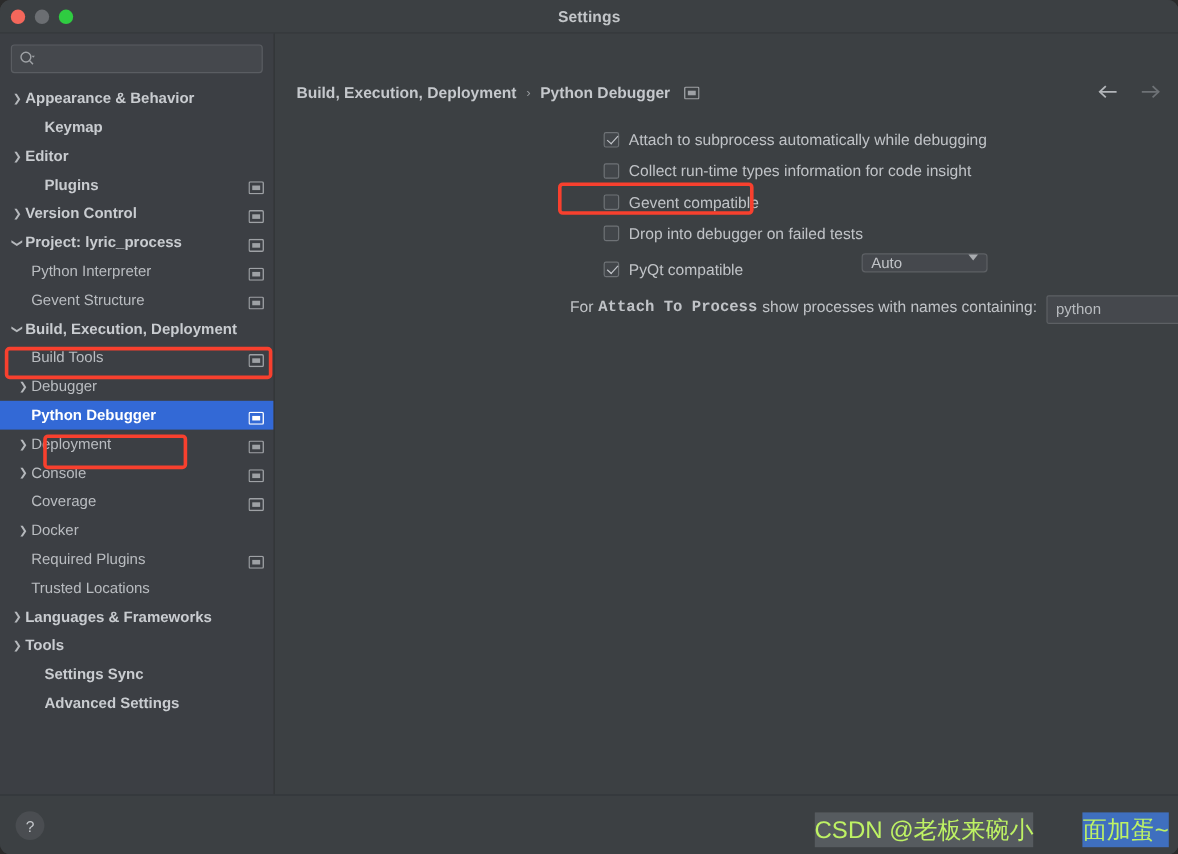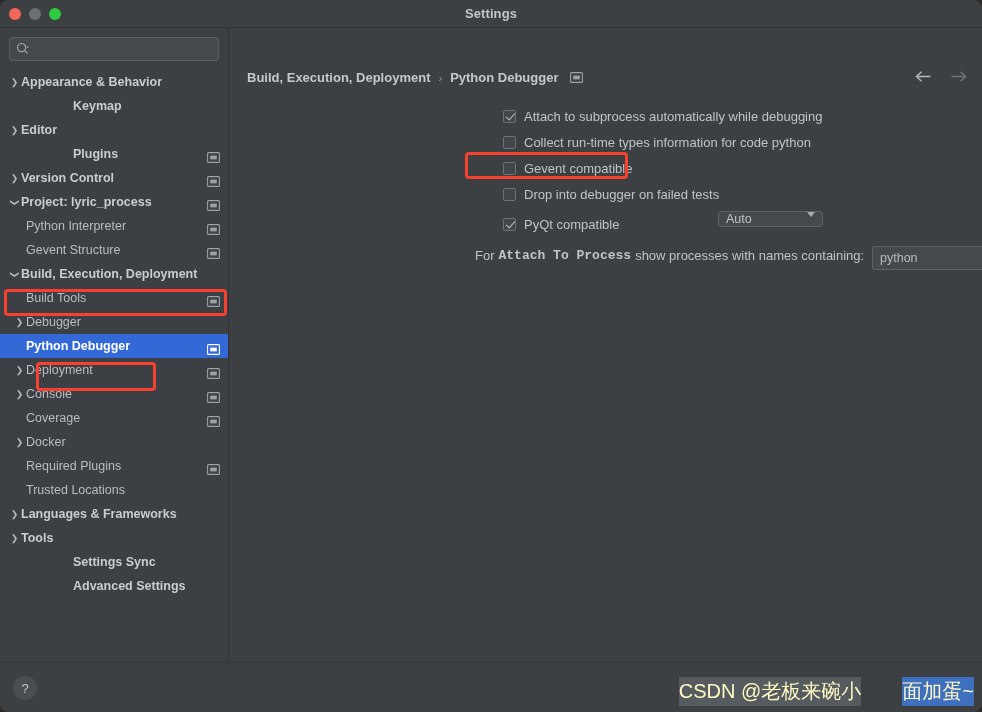--- a/index.html
+++ b/index.html
@@ -136,21 +136,21 @@
   }
   .tree-row.bold .label { font-weight: bold; color: #c9ccd0; }
   .tree-row.selected .label { color: #ffffff; font-weight: bold; }
   .tree-row .trail-icon {
     margin-left: auto;
     width: 13px; height: 11px;
   }
 
   
   .ind0 { padding-left: 8px; }
-  .ind1 { padding-left: 24px; margin-left: 36px; }
+  .ind1 { padding-left: 24px; }
   .ind2 { padding-left: 26px; }
   .ind2 .arrow { margin-left: -13px; }
 
   
   #main {
     flex: 1;
     background: #3c4043;
     position: relative;
     min-width: 0;
   }
@@ -313,21 +313,21 @@
   }
 
   
   #watermark {
     position: absolute;
     right: 8px;
     top: 14px;
     display: flex;
     align-items: center;
     font-size: 20px;
-    color: #fef9c3;
+    color: #bef264;
     white-space: nowrap;
     letter-spacing: 0px;
     z-index: 30;
   }
   #watermark .wm-a {
     background: rgba(150,155,162,0.30);
     padding: 1px 0;
   }
   #watermark .wm-b {
     background: #3f6fbf;
@@ -534,21 +534,21 @@
         </span>
       </div>
 
       <div class="chk-row" id="r-attach">
         <span class="cbox checked"></span>
         <span class="chk-label">Attach to subprocess automatically while debugging</span>
       </div>
 
       <div class="chk-row" id="r-collect">
         <span class="cbox"></span>
-        <span class="chk-label">Collect run-time types information for code python</span>
+        <span class="chk-label">Collect run-time types information for code insight</span>
       </div>
 
       <div class="chk-row" id="r-gevent">
         <span class="cbox"></span>
         <span class="chk-label">Gevent compatible</span>
       </div>
 
       <div class="chk-row" id="r-drop">
         <span class="cbox"></span>
         <span class="chk-label">Drop into debugger on failed tests</span>

